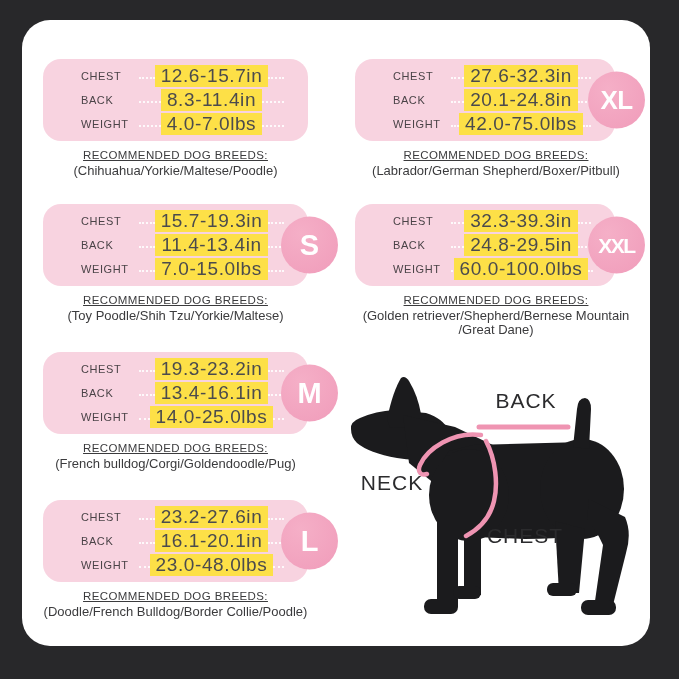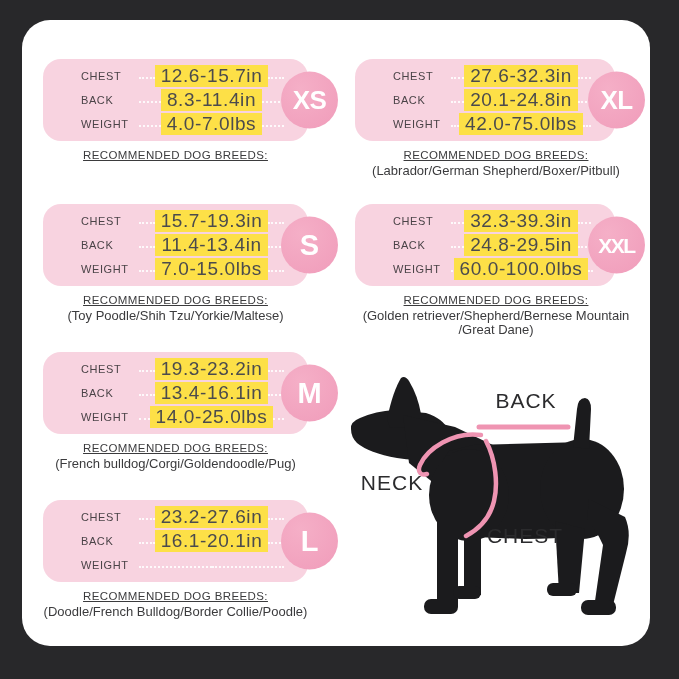--- a/index.html
+++ b/index.html
@@ -96,24 +96,24 @@
         <span class="dots"></span>
         <span class="m-value">8.3-11.4in</span>
         <span class="dots"></span>
       </div>
       <div class="m-row">
         <span class="m-label">WEIGHT</span>
         <span class="dots"></span>
         <span class="m-value">4.0-7.0lbs</span>
         <span class="dots"></span>
       </div>
-      <div class="badge b-xs">XS</div>
-    </div>
-    <div class="breeds breeds-left">
-      <div class="breeds-heading">RECOMMENDED DOG BREEDS:</div>
+    </div>
+    <div class="breeds breeds-left">
+      <div class="breeds-heading">RECOMMENDED DOG BREEDS:</div>
+      <div class="breeds-list">(Chihuahua/Yorkie/Maltese/Poodle)</div>
     </div>
   </section>
 
   <section class="size-group g-xl">
     <div class="card">
       <div class="m-row">
         <span class="m-label">CHEST</span>
         <span class="dots"></span>
         <span class="m-value">27.6-32.3in</span>
         <span class="dots"></span>
@@ -232,20 +232,21 @@
       </div>
       <div class="m-row">
         <span class="m-label">BACK</span>
         <span class="dots"></span>
         <span class="m-value">16.1-20.1in</span>
         <span class="dots"></span>
       </div>
       <div class="m-row">
         <span class="m-label">WEIGHT</span>
         <span class="dots"></span>
+        <span class="m-value">23.0-48.0lbs</span>
         <span class="dots"></span>
       </div>
       <div class="badge b-l">L</div>
     </div>
     <div class="breeds breeds-left">
       <div class="breeds-heading">RECOMMENDED DOG BREEDS:</div>
       <div class="breeds-list">(Doodle/French Bulldog/Border Collie/Poodle)</div>
     </div>
   </section>
 

